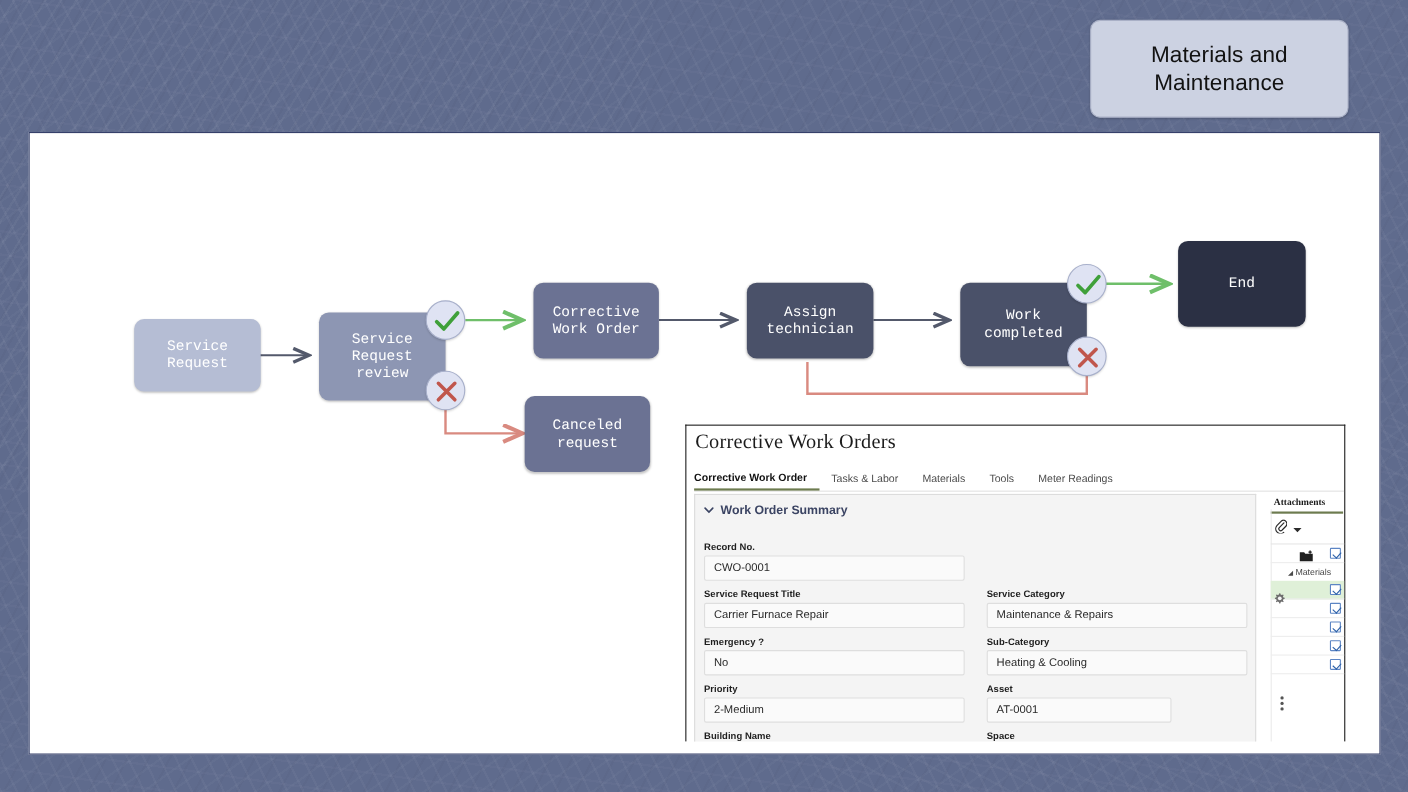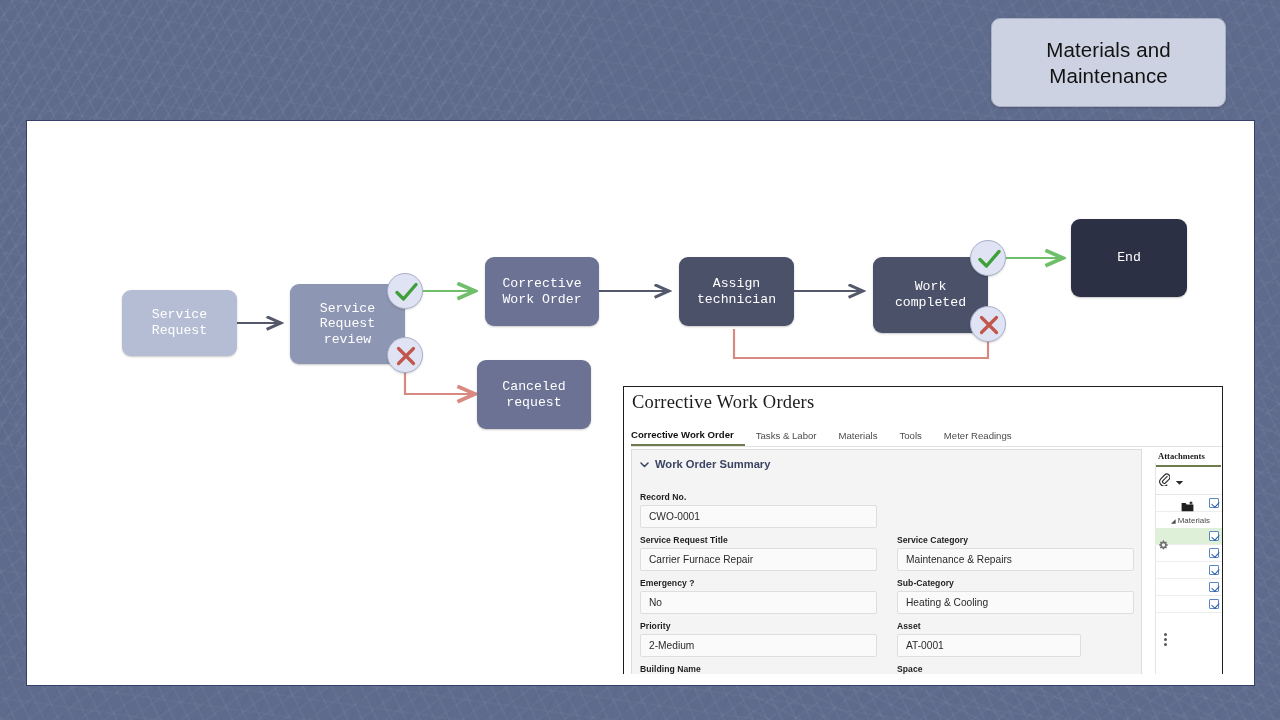--- a/index.html
+++ b/index.html
@@ -158,21 +158,21 @@
   .field .val {
     height: 23px;
     background: #fafafa;
     border: 1px solid #dedede;
     border-radius: 2px;
     display: flex; align-items: center;
     padding: 0 8px;
     font-size: 10.2px;
     color: #2a2a2a;
   }
-  .field.narrow .val { width: 184px; }
+  .field.narrow .val { width: 168px; }
   .field.empty-slot .lbl { visibility: hidden; }
   .field.empty-slot .val { visibility: hidden; }
 
   
   #attachments {
     position: absolute; left: 531px; top: 62px; width: 68px; height: 226px;
     overflow: hidden;
   }
   #att-title {
     font-size: 8.6px; font-weight: bold; color: #1b1b1b;

